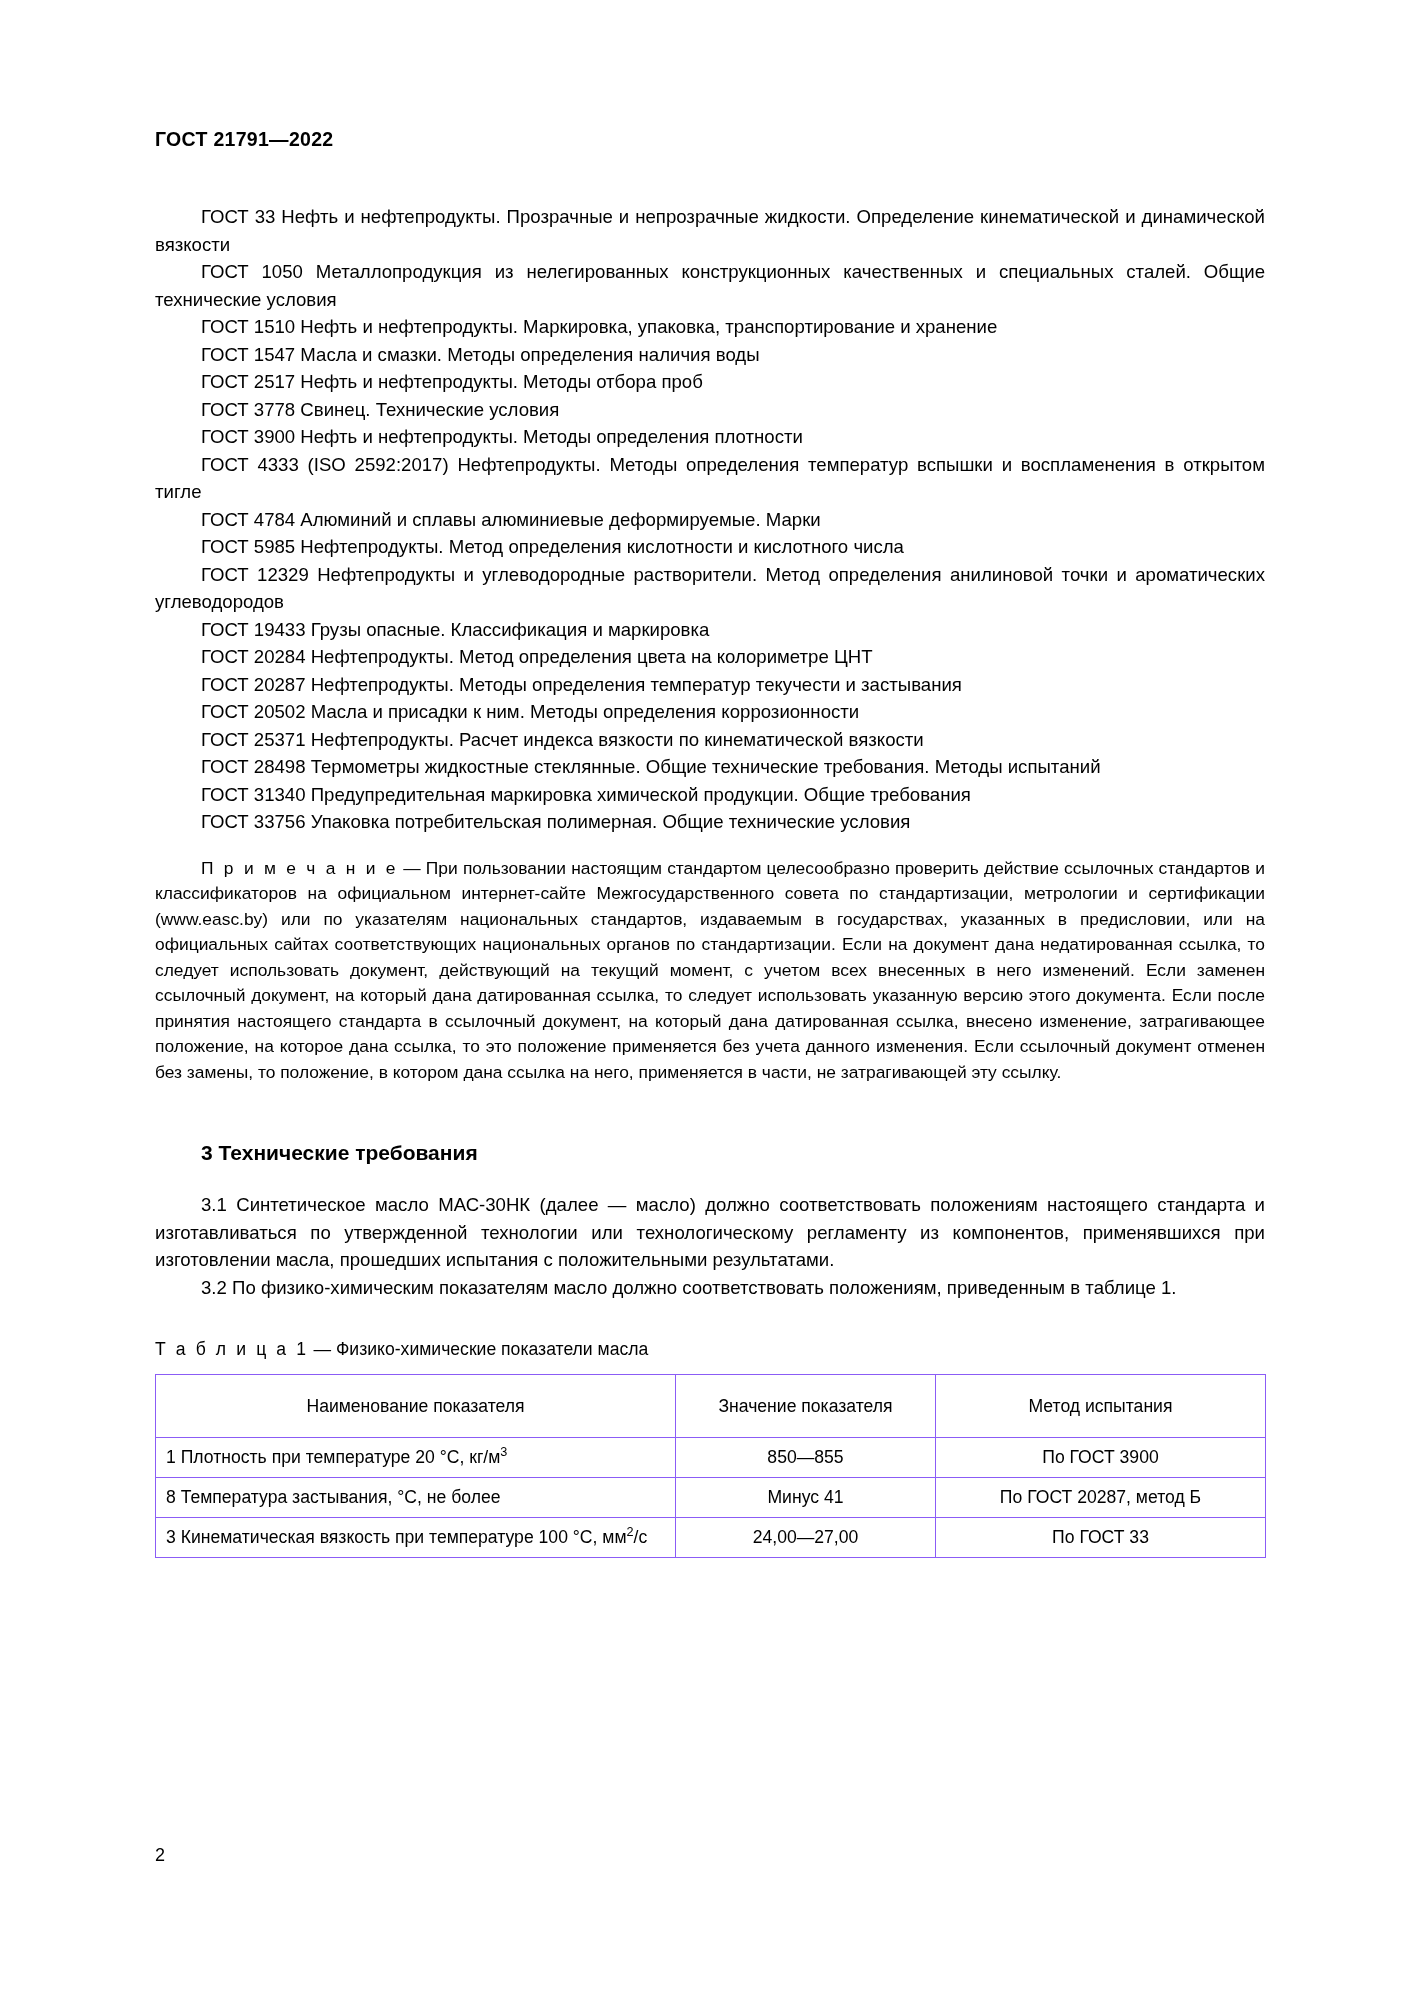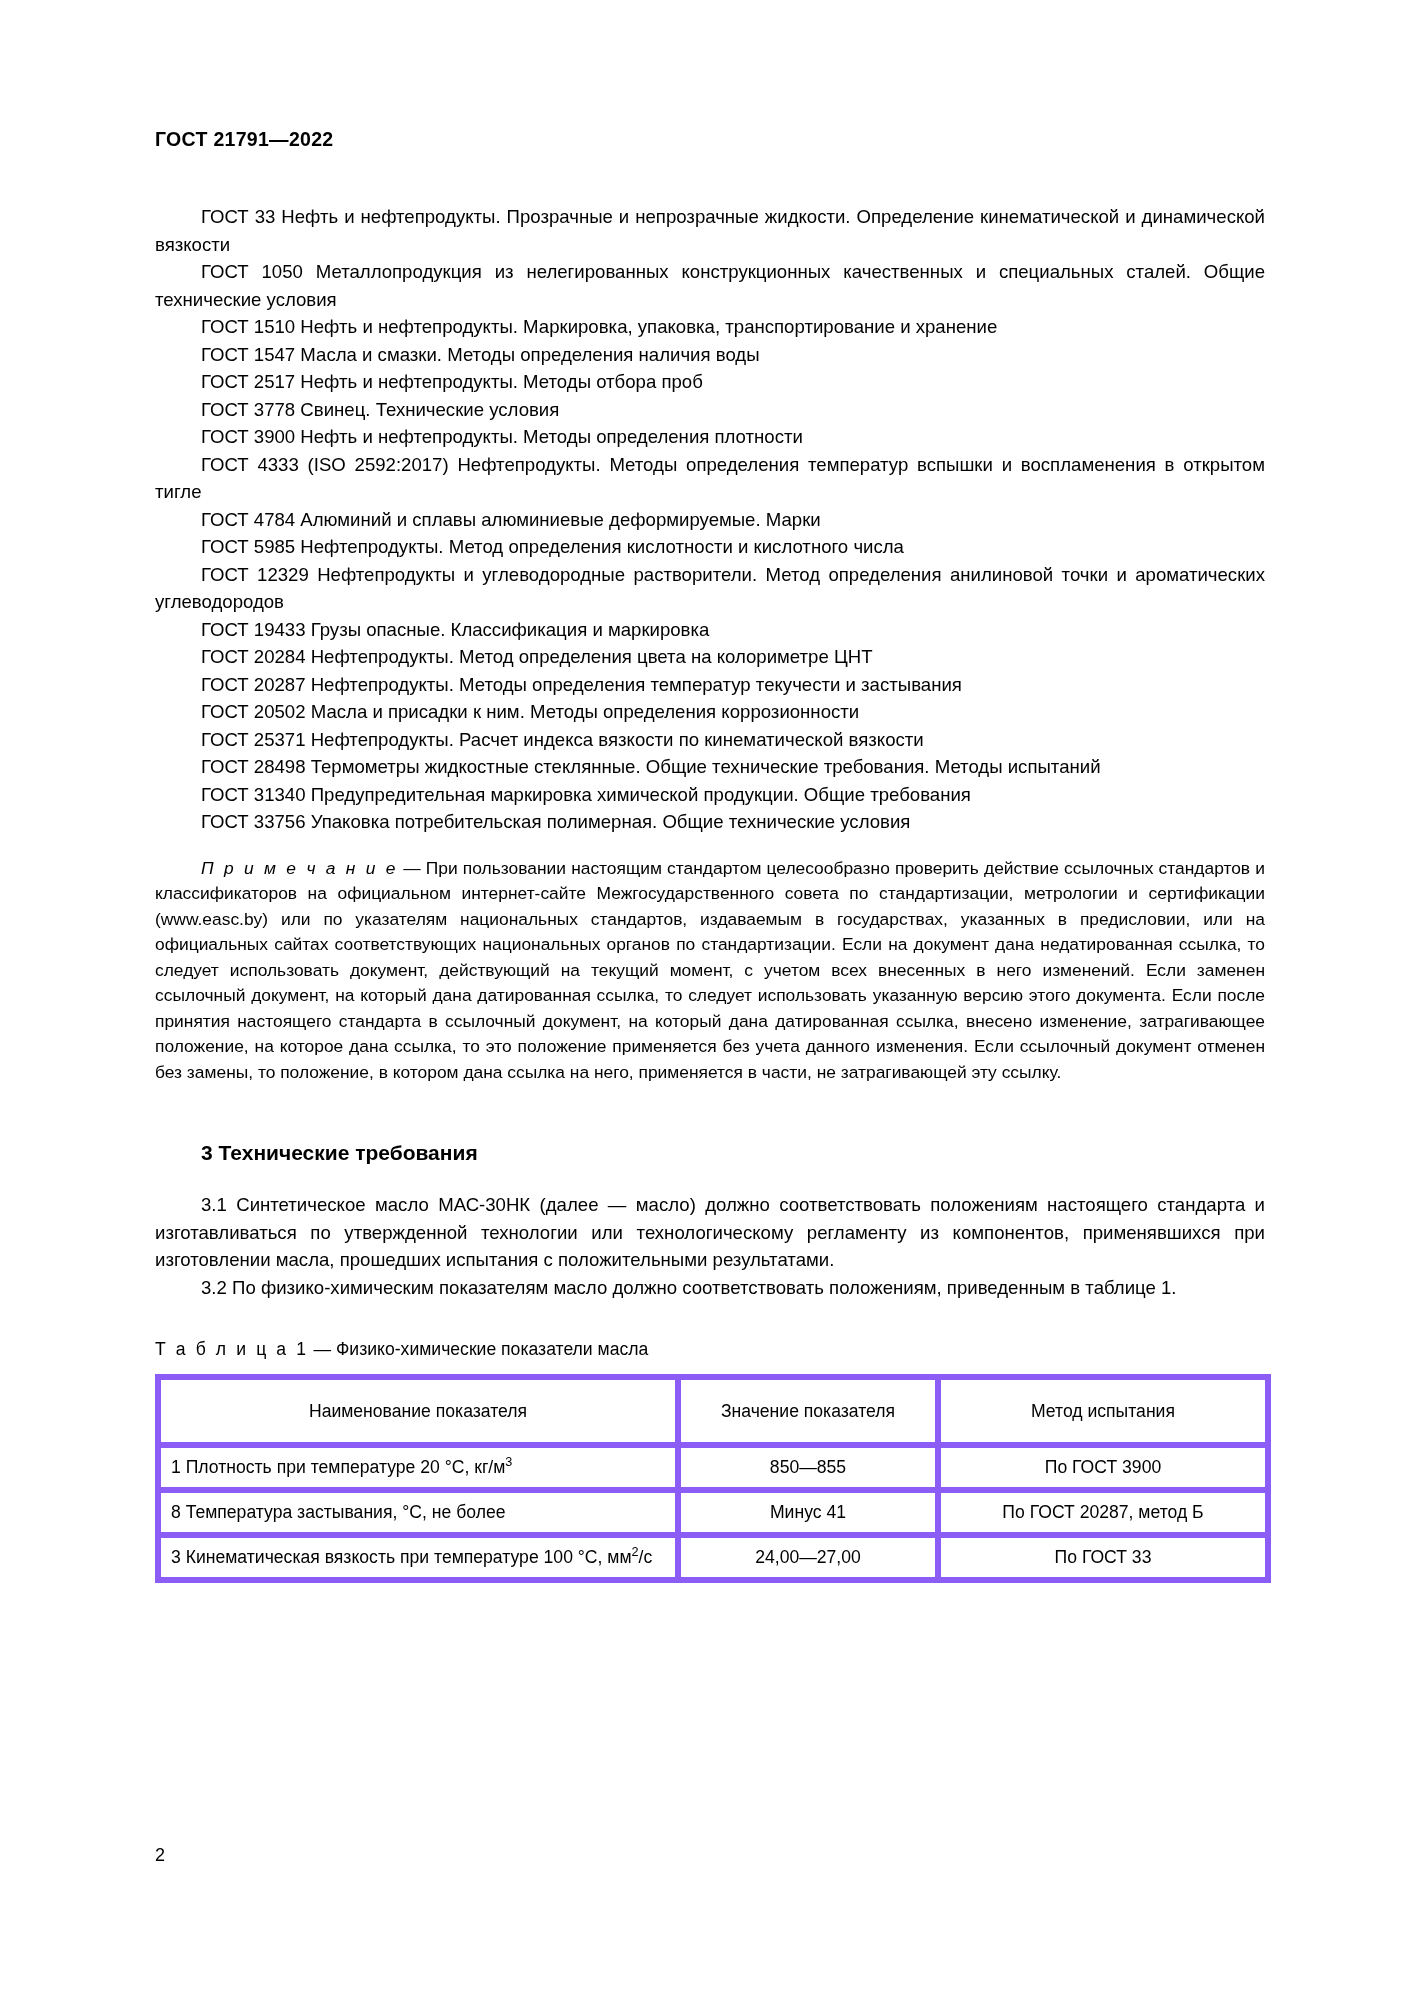--- a/index.html
+++ b/index.html
@@ -50,21 +50,20 @@
   }
   .note {
     margin-top: 20px;
     font-size: 17.4px;
     line-height: 25.5px;
     text-align: justify;
     text-indent: 46px;
   }
   .note .spaced {
     letter-spacing: 2.6px;
-    font-style: italic;
   }
   h2.section {
     font-size: 21px;
     font-weight: bold;
     margin: 56px 0 26px 46px;
   }
   .para {
     text-indent: 46px;
     text-align: justify;
     font-size: 18.6px;
@@ -78,21 +77,21 @@
   .table-caption .spaced {
     letter-spacing: 2.6px;
   }
   table.spec {
     border-collapse: collapse;
     width: 1110px;
     table-layout: fixed;
     font-size: 17.6px;
   }
   table.spec th, table.spec td {
-    border: 6px solid #8b5cf6;
+    border: 1px solid #8b5cf6;
     padding: 9px 10px;
     vertical-align: middle;
   }
   table.spec th {
     font-weight: normal;
     text-align: center;
     height: 44px;
   }
   table.spec td.name {
     text-align: left;

